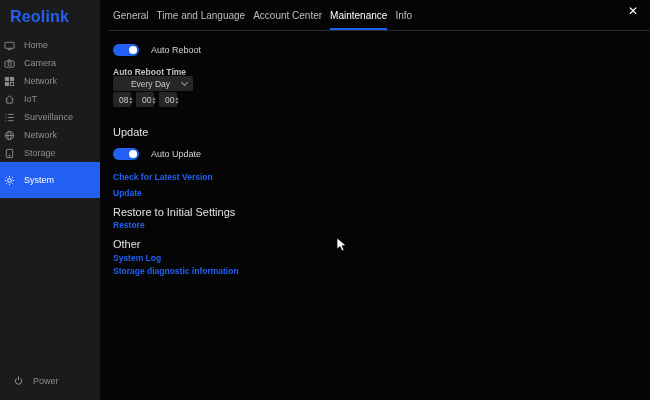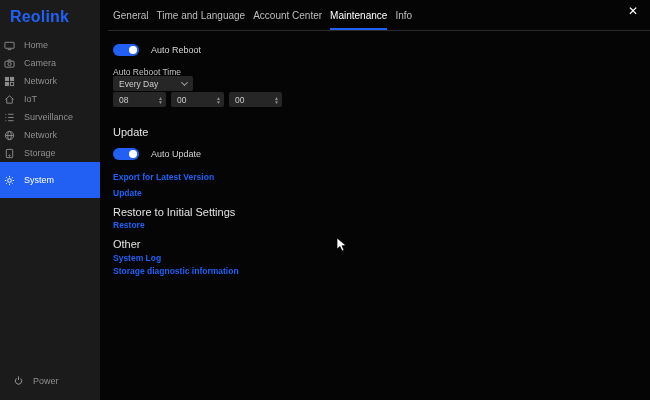--- a/index.html
+++ b/index.html
@@ -28,27 +28,27 @@
   .tab.active { color:#fff; border-bottom-color:#2160f3; }
   .tabs-divider { position:absolute; left:8px; right:0; top:30px; border-top:1px solid #2a2a2a; }
 
   .content { position:absolute; left:13px; top:30px; right:0; bottom:0; }
 
   .row { position:absolute; display:flex; align-items:center; }
   .toggle { width:26px; height:12px; border-radius:6px; background:#2160f3; position:relative; cursor:pointer; flex:0 0 26px; }
   .toggle .knob { position:absolute; right:2px; top:2px; width:8px; height:8px; border-radius:50%; background:#fff; }
   .toggle-label { margin-left:12px; font-size:9px; color:#d4d4d4; }
 
-  .field-label { position:absolute; font-size:8.5px; font-weight:normal; color:#c3c3c3; }
-  .select { position:absolute; width:80px; height:15px; background:#262626; border-radius:2px; display:flex; align-items:center; padding:0 6px; cursor:pointer; }
+  .field-label { position:absolute; font-size:8.5px; font-weight:bold; color:#c3c3c3; }
+  .select { position:absolute; width:80px; height:15px; background:#262626; border-radius:2px; display:flex; align-items:center; padding:0 6px; cursor:pointer;text-align:center; }
   .select .sel-text { font-size:8.5px; color:#cccccc; flex:1; }
   .select .chev { width:5px; height:5px; border-right:1px solid #9a9a9a; border-bottom:1px solid #9a9a9a; transform:rotate(45deg); margin-top:-3px; }
 
   .spinners { position:absolute; display:flex; gap:5px; }
-  .spin { width:53px; height:15px; background:#262626; border-radius:2px; display:flex; align-items:center; padding:0 3px 0 6px; }
+  .spin { width:18px; height:15px; background:#262626; border-radius:2px; display:flex; align-items:center; padding:0 3px 0 6px; }
   .spin .val { flex:1; font-size:8.5px; color:#cccccc; }
   .spin .arrows { display:flex; flex-direction:column; justify-content:center; line-height:4px; }
   .spin .arrows span { font-size:5px; color:#8a8a8a; height:4px; cursor:pointer; }
 
   .section-h { position:absolute; font-size:11px; color:#e3e3e3; }
   .link { position:absolute; font-size:8.5px; font-weight:bold; color:#2160f3; cursor:pointer; }
 
   .cursor { position:absolute; left:336px; top:237px; width:11px; height:16px; pointer-events:none; }
 </style>
 </head>
@@ -209,21 +209,21 @@
         </div>
       </div>
 
       <div class="section-h" style="left:0; top:96px;">Update</div>
       <div class="row" style="left:0; top:118px;">
         <div class="toggle">
             <div class="knob"></div>
           </div>
         <span class="toggle-label">Auto Update</span>
       </div>
-      <div class="link" style="left:0; top:142px;">Export for Latest Version</div>
+      <div class="link" style="left:0; top:142px;">Check for Latest Version</div>
       <div class="link" style="left:0; top:158px;">Update</div>
 
       <div class="section-h" style="left:0; top:176px;">Restore to Initial Settings</div>
       <div class="link" style="left:0; top:190px;">Restore</div>
 
       <div class="section-h" style="left:0; top:208px;">Other</div>
       <div class="link" style="left:0; top:223px;">System Log</div>
       <div class="link" style="left:0; top:236px;">Storage diagnostic information</div>
     </div>
   </div>

